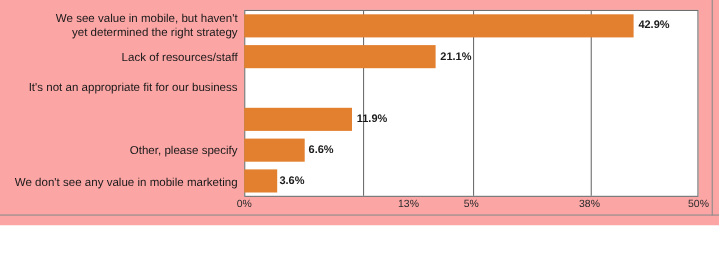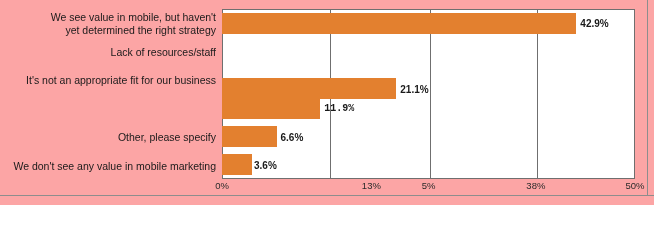--- a/index.html
+++ b/index.html
@@ -146,25 +146,25 @@
       <div class="gridline" style="left: 107.38px;"></div>
       <div class="gridline" style="left: 206.5px;"></div>
       <div class="gridline" style="left: 313.88px;"></div>
     </div>
 
   <div id="bars">
       <div class="bar-row" style="top: 3.66667px; height: 21px;">
         <div class="bar" style="width: 354.354px; background: rgb(227, 128, 47);"></div>
         <div class="bar-value" style="left: 354.354px;">42.9%</div>
       </div>
-      <div class="bar-row" style="top: 32px; height: 21px; margin-top: 37px;">
+      <div class="bar-row" style="top: 32px; height: 21px;">
         <div class="bar" style="width: 174.286px; background: rgb(227, 128, 47);"></div>
         <div class="bar-value" style="left: 174.286px;">21.1%</div>
       </div>
-      <div class="bar-row" style="top: 88.6667px; height: 21px; font-family: Liberation Mono, monospace;">
+      <div class="bar-row" style="top: 88.6667px; height: 21px;">
         <div class="bar" style="width: 98.294px; background: rgb(227, 128, 47);"></div>
         <div class="bar-value" style="left: 98.294px;">11.9%</div>
       </div>
       <div class="bar-row" style="top: 117px; height: 21px; padding-left: 16px;">
         <div class="bar" style="width: 54.516px; background: rgb(227, 128, 47);"></div>
         <div class="bar-value" style="left: 54.516px;">6.6%</div>
       </div>
       <div class="bar-row" style="top: 145.333px; height: 21px;">
         <div class="bar" style="width: 29.736px; background: rgb(227, 128, 47);"></div>
         <div class="bar-value" style="left: 28px;">3.6%</div>

